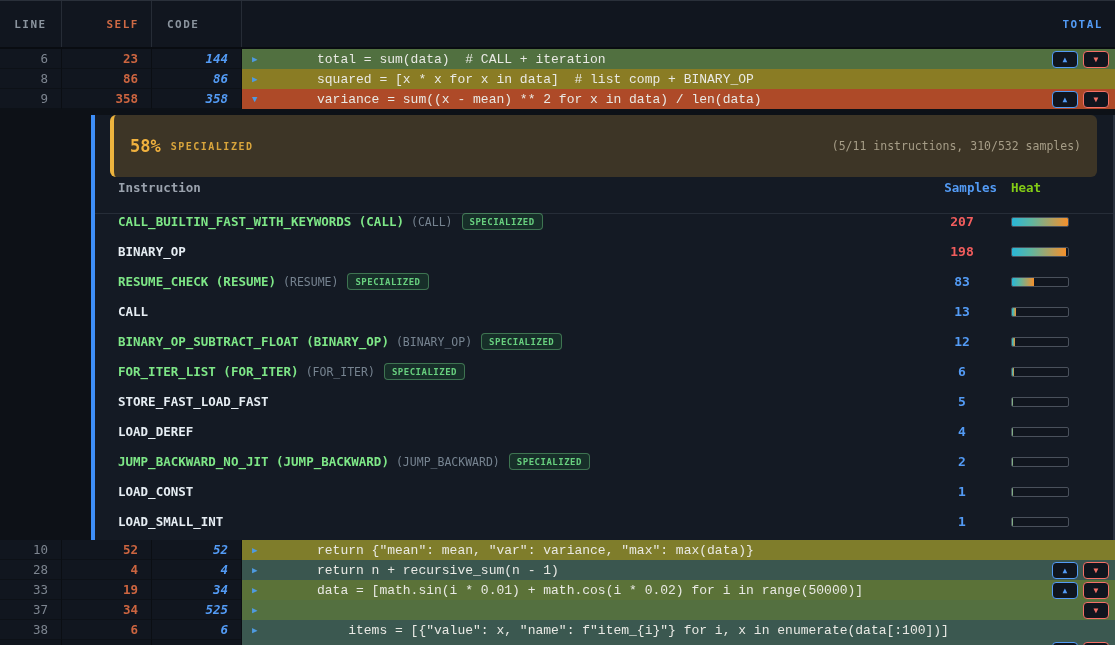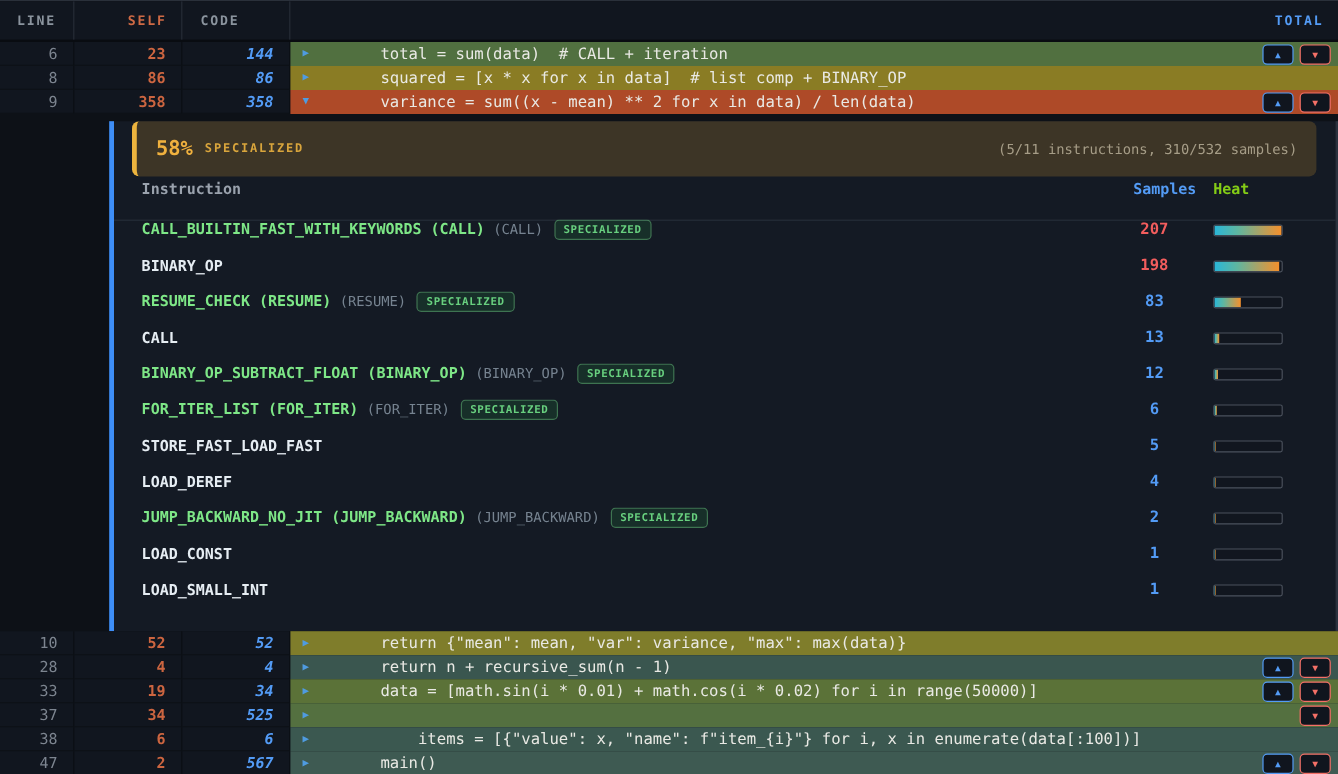--- a/index.html
+++ b/index.html
@@ -3,21 +3,21 @@
 <meta charset="utf-8">
 <style>
   * { margin:0; padding:0; box-sizing:border-box; }
   html,body { background:#0d1117; }
   body { font-family:"DejaVu Sans Mono","Liberation Mono",monospace; }
   .app { position:relative; width:1115px; height:645px; background:#0d1117; overflow:hidden; border-top:1px solid #2a303a; }
 
   
   .ctable-head {
     display:grid; grid-template-columns:62px 90px 90px 1fr;
-    height:34px; background:#11161f; border-bottom:2px solid #090c11;
+    height:48px; background:#11161f; border-bottom:2px solid #090c11;
     font-size:11px; font-weight:bold; letter-spacing:1.5px; align-items:center;
   }
   .ctable-head .hcell { height:100%; display:flex; align-items:center; border-right:1px solid #262c36; }
   .ctable-head .hcell:last-child { border-right:none; }
   .h-line  { color:#8b949e; justify-content:center; }
   .h-self  { color:#cf6a45; justify-content:flex-end; padding-right:12px; }
   .h-total { color:#539bf5; justify-content:flex-end; padding-right:12px; }
   .h-code  { color:#8b949e; padding-left:15px; }
 
   .code-row { display:grid; grid-template-columns:62px 90px 90px 1fr; height:20px; }
@@ -25,37 +25,37 @@
     background:#11161f; border-right:1px solid #0b0e13; border-bottom:1px solid #0d1117;
     font-size:12.5px; font-weight:bold; display:flex; align-items:center; justify-content:flex-end;
     padding-right:13px;
   }
   .num-cell.line  { color:#7d8590; font-weight:normal; }
   .num-cell.self  { color:#cc6540; }
   .num-cell.total { color:#539bf5;font-style:italic; }
   .code-cell { display:flex; align-items:center; padding-left:10px; position:relative; }
   .expand-arrow { width:20px; font-size:9px; color:#4f9be0; cursor:pointer; flex:none; }
   .code-text {
-    margin-left:45px; white-space:pre; font-size:13px; color:#e9e9e4; flex:none;
+    margin-left:45px; white-space:pre; font-size:13px; color:#e9e9e4; flex:none;font-family:Liberation Mono, monospace;
   }
   .row-btns { margin-left:auto; display:flex; gap:5px; padding-right:6px; flex:none; }
   .nav-btn {
     width:26px; height:17px; border-radius:4px; background:#10151e;
     display:flex; align-items:center; justify-content:center; font-size:8px; cursor:pointer;
   }
   .nav-btn.up   { border:1.5px solid #539bf5; color:#539bf5; }
   .nav-btn.down { border:1.5px solid #f47067; color:#f47067; }
 
   
   .panel {
     margin-left:91px; height:425px; background:#141a24;
     border-left:4px solid #3e8ef7; border-right:2px solid #2b323e;
   }
   .banner {
-    margin:6px 16px 0 15px; height:46px; background:#3d3526;
+    margin:6px 16px 0 15px; height:62px; background:#3d3526;
     border-left:4px solid #edb43e; border-radius:6px;
     display:flex; align-items:center; padding:0 16px;
   }
   .banner .pct { font-size:17px; font-weight:bold; color:#f0b13e; }
   .banner .pct-label { font-size:10px; color:#d9a53c; letter-spacing:1.5px; margin-left:10px; font-weight:bold; }
   .banner .meta { margin-left:auto; font-size:11.5px; color:#a69d87; }
 
   .itable-head, .instr-row {
     display:grid; grid-template-columns:1fr 70px 58px; column-gap:14px;
     padding:0 44px 15px 23px; align-items:center;

